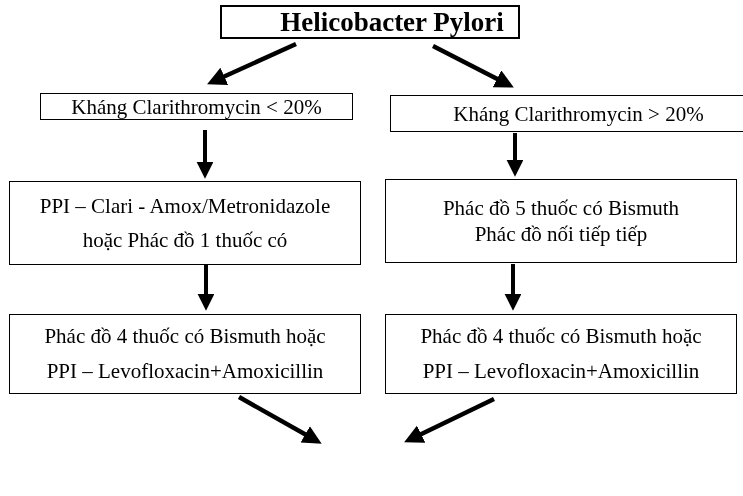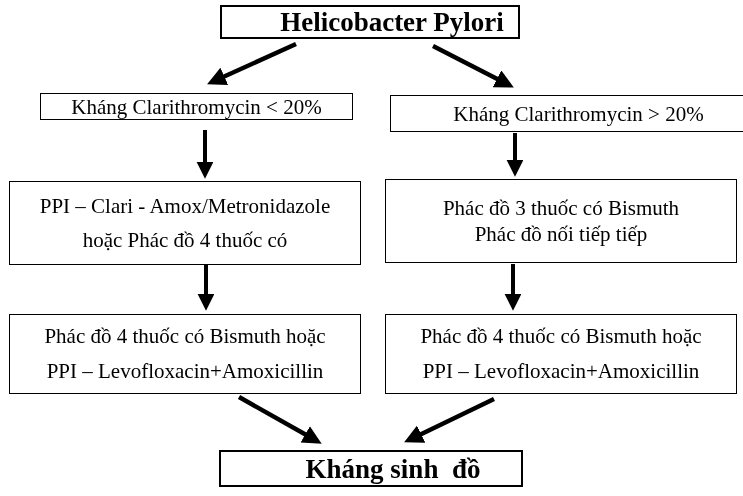--- a/index.html
+++ b/index.html
@@ -76,35 +76,32 @@
   <div class="box" id="node-cond-low">
     <div class="line">Kháng Clarithromycin &lt; 20%</div>
   </div>
 
   <div class="box" id="node-cond-high">
     <div class="line">Kháng Clarithromycin &gt; 20%</div>
   </div>
 
   <div class="box" id="node-tx1-left">
     <div class="line">PPI – Clari - Amox/Metronidazole</div>
-    <div class="line">hoặc Phác đồ 4 thuốc có</div>
+    <div class="line">hoặc Phác đồ 1 thuốc có</div>
   </div>
 
   <div class="box" id="node-tx1-right">
-    <div class="line">Phác đồ 3 thuốc có Bismuth</div>
+    <div class="line">Phác đồ 5 thuốc có Bismuth</div>
     <div class="line">Phác đồ nối tiếp tiếp</div>
   </div>
 
   <div class="box" id="node-tx2-left">
     <div class="line">Phác đồ 4 thuốc có Bismuth hoặc</div>
     <div class="line">PPI – Levofloxacin+Amoxicillin</div>
   </div>
 
   <div class="box" id="node-tx2-right">
     <div class="line">Phác đồ 4 thuốc có Bismuth hoặc</div>
     <div class="line">PPI – Levofloxacin+Amoxicillin</div>
   </div>
 
-  <div class="box heavy" id="node-final">
-    <div class="line">Kháng sinh&nbsp; đồ</div>
-  </div>
 
 </div>
 
 </body></html>

